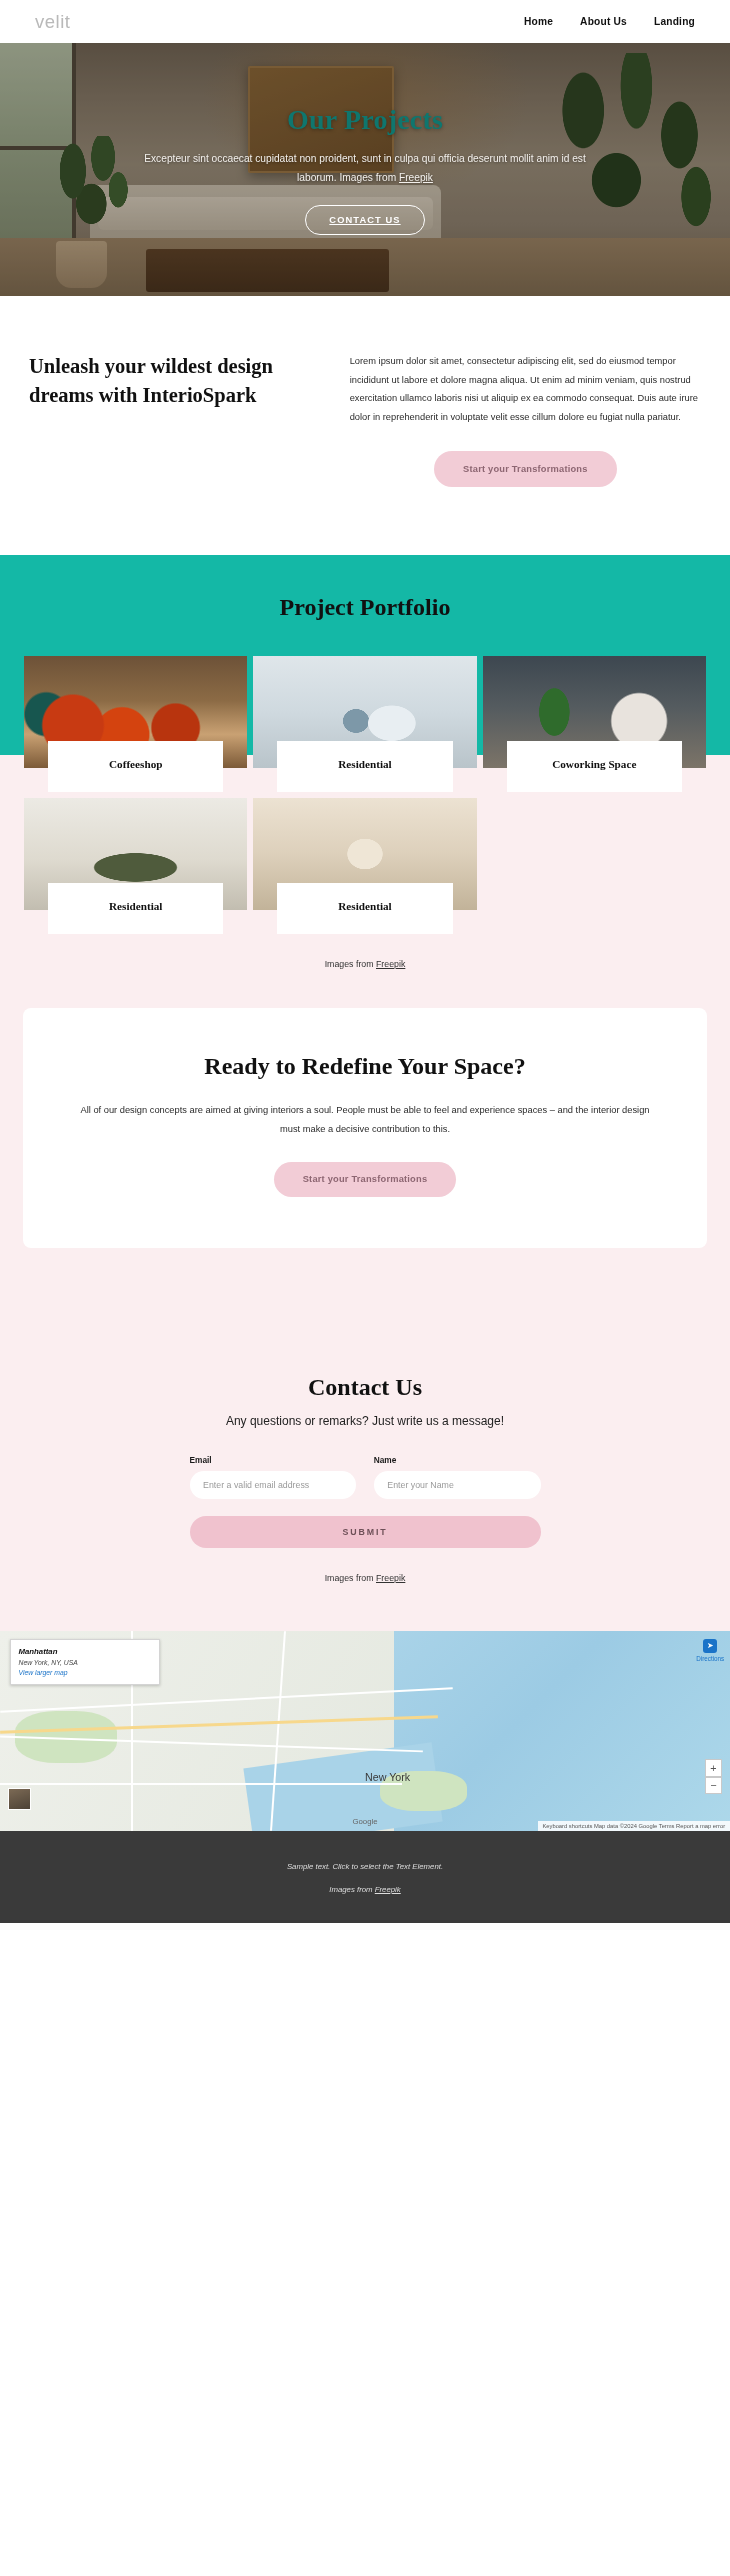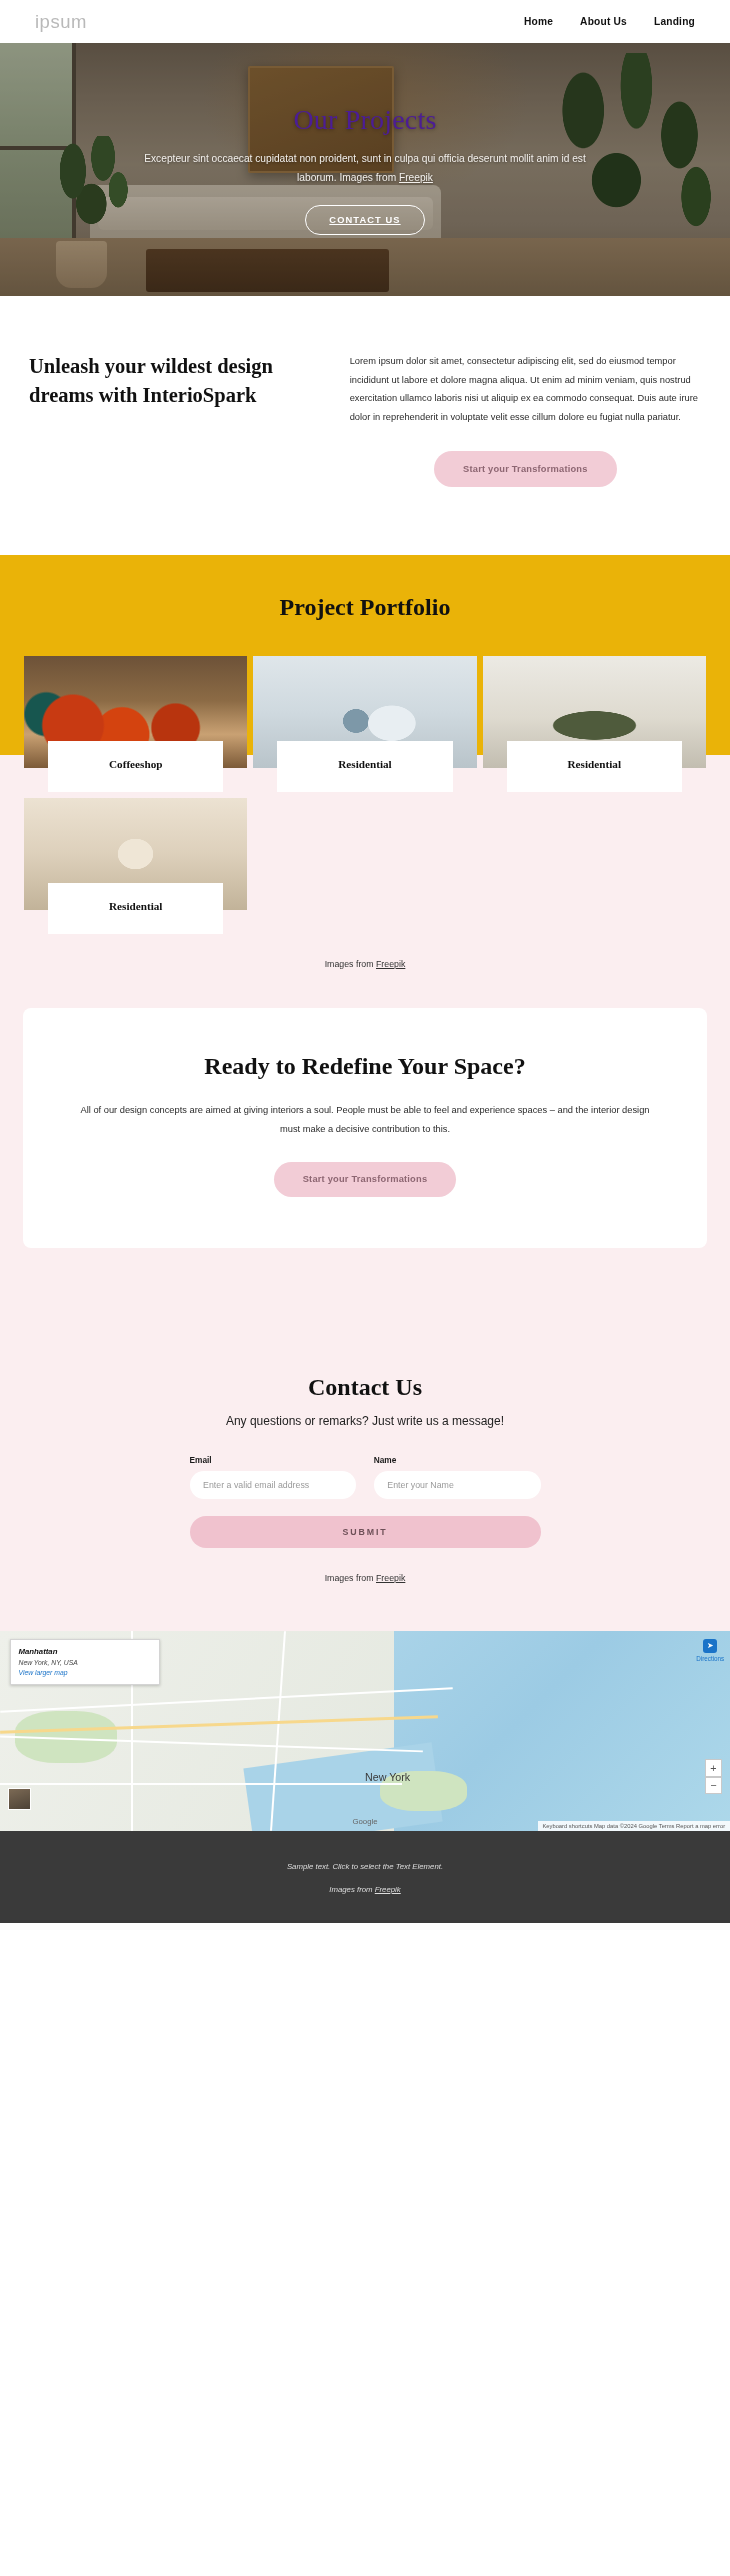--- a/index.html
+++ b/index.html
@@ -83,22 +83,22 @@
     position:absolute; left:146px; bottom:3.9px; width:243px; height:43px;
     background:linear-gradient(180deg,#5a3d23,#432c18); border-radius:2.9px;
   }
   .floor {
     position:absolute; left:0; right:0; bottom:0; height:58px;
     background:linear-gradient(180deg,#9c8365,#7e6a50);
   }
   .hero-shade { position:absolute; inset:0; background:rgba(40,32,24,.30); }
   .hero-inner { position:relative; text-align:center; padding:0 58px; }
   .hero-title {
-    font-family:"Liberation Serif", serif; font-weight:400;
-    font-size:28px; color:#4c1d95; letter-spacing:0.2px; margin-bottom:13.6px;
+    font-family:"Liberation Serif", serif; font-weight:700;
+    font-size:28px; color:#0f766e; letter-spacing:0.2px; margin-bottom:13.6px;
     text-shadow:0 1px 3.9px rgba(0,0,0,.35);
   }
   .hero-sub {
     font-size:10.2px; color:#f3f0ec; line-height:1.85; max-width:458px; margin:0 auto 17.5px;
     text-shadow:0 1px 2.9px rgba(0,0,0,.4);
   }
   .hero-sub a { color:#f3f0ec; text-decoration:underline; }
   .btn-outline {
     display:inline-block; border:1.4px solid #fff; color:#fff;
     font-size:9.3px; font-weight:700; letter-spacing:1.1px;
@@ -115,21 +115,21 @@
   .intro-right { flex:1; }
   .intro-body { font-size:9.3px; line-height:2.0; color:#2b2b2b; }
   .intro-btn-wrap { margin-top:25px; text-align:center; }
   .btn-pink {
     display:inline-block; background:#f2ccd6; color:#8d6672;
     font-size:9.3px; font-weight:700; padding:12.7px 29px; border-radius:25px;
     border:none; letter-spacing:0.2px; font-family:"Liberation Sans", sans-serif;
   }
 
   
-  .portfolio { padding:39px 0 0; background:#eab308; position:relative; }
+  .portfolio { padding:39px 0 0; background:#14b8a6; position:relative; }
   .sect-title {
     font-family:"Liberation Serif", serif; font-weight:700;
     font-size:24px; text-align:center; color:#111; margin-bottom:35px;
   }
   .pink-bg { position:absolute; left:0; right:0; top:200px; bottom:0; background:#fbeef0; }
   .grid {
     position:relative; display:grid; grid-template-columns:repeat(3,1fr);
     gap:5.8px; padding:0 24px;
   }
   .card { position:relative; }
@@ -259,21 +259,21 @@
   .footer-txt { font-size:7.8px; color:#ddd; margin-bottom:13.6px; }
   .footer-credit { font-size:7.8px; color:#ddd; }
   .footer-credit a { color:#ddd; text-decoration:underline; }
 </style>
 </head>
 <body>
 
 <div class="page">
 
   <div class="header">
-    <div class="logo">ipsum</div>
+    <div class="logo">velit</div>
     <div class="nav">
       <div class="nav-item">Home</div>
       <div class="nav-item">About Us</div>
       <div class="nav-item">Landing</div>
     </div>
   </div>
 
   <div class="hero">
     <div class="hero-bg">
       <div class="hero-photo"></div>
@@ -315,20 +315,26 @@
       <div class="card">
         <div class="card-img img-coffee"></div>
         <div class="card-cap">
           <span class="card-cap-txt">Coffeeshop</span>
         </div>
       </div>
       <div class="card">
         <div class="card-img img-res1"></div>
         <div class="card-cap">
           <span class="card-cap-txt">Residential</span>
+        </div>
+      </div>
+      <div class="card">
+        <div class="card-img img-cowork"></div>
+        <div class="card-cap">
+          <span class="card-cap-txt">Coworking Space</span>
         </div>
       </div>
       <div class="card">
         <div class="card-img img-res2"></div>
         <div class="card-cap">
           <span class="card-cap-txt">Residential</span>
         </div>
       </div>
       <div class="card">
         <div class="card-img img-res3"></div>

